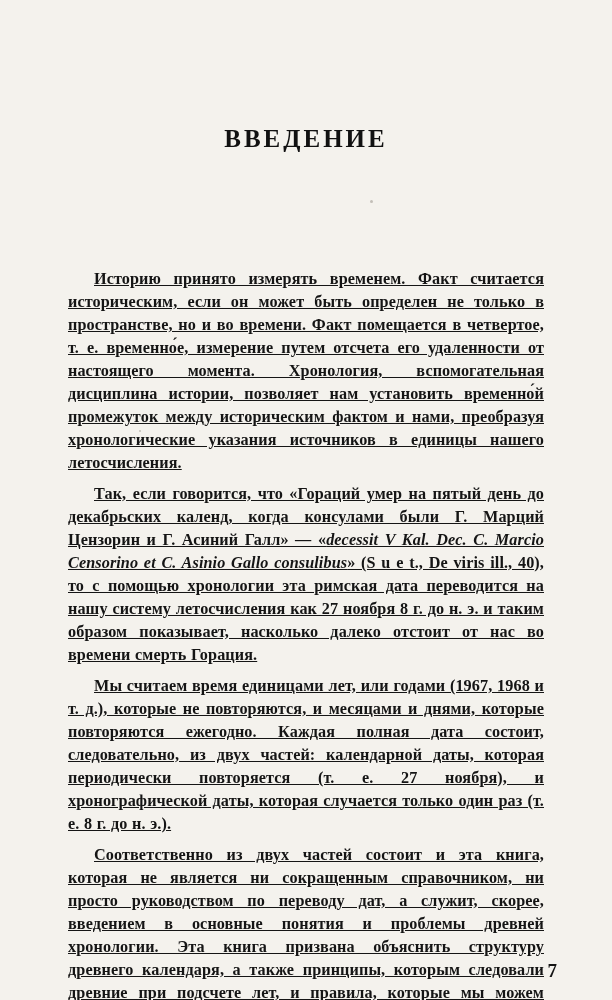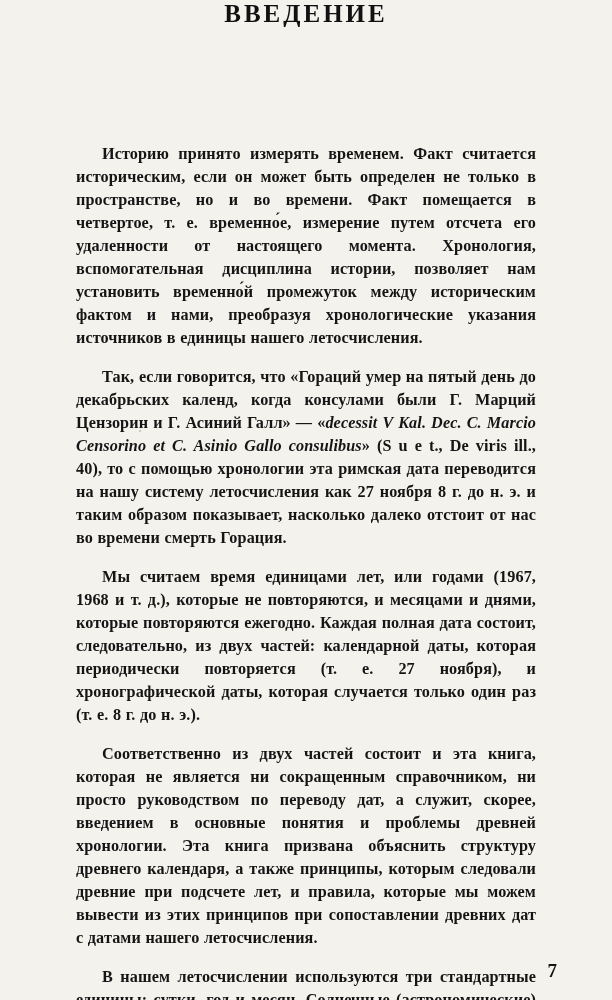--- a/index.html
+++ b/index.html
@@ -21,35 +21,37 @@
     background: #f4f2ed;
     box-sizing: border-box;
     padding: 0 60px;
   }
   .page-title {
     text-align: center;
     font-size: 25px;
     letter-spacing: 3px;
     font-weight: 700;
     margin: 0;
+    padding-top: 125px;
     color: #111;
   }
   .body-text {
     margin-top: 115px;
     font-size: 16.2px;
     line-height: 1.42;
     text-align: justify;
     font-weight: 700;
     color: #151515;
     letter-spacing: 0.1px;
     word-spacing: 0.4px;
   }
   .body-text p {
-    margin: 16px;
+    margin: 8px;
     text-indent: 26px;
+    text-decoration: underline;
   }
   .body-text p + p {
     margin-top: 0;
   }
   .it {
     font-style: italic;
   }
   .page-number {
     position: absolute;
     right: 55px;

